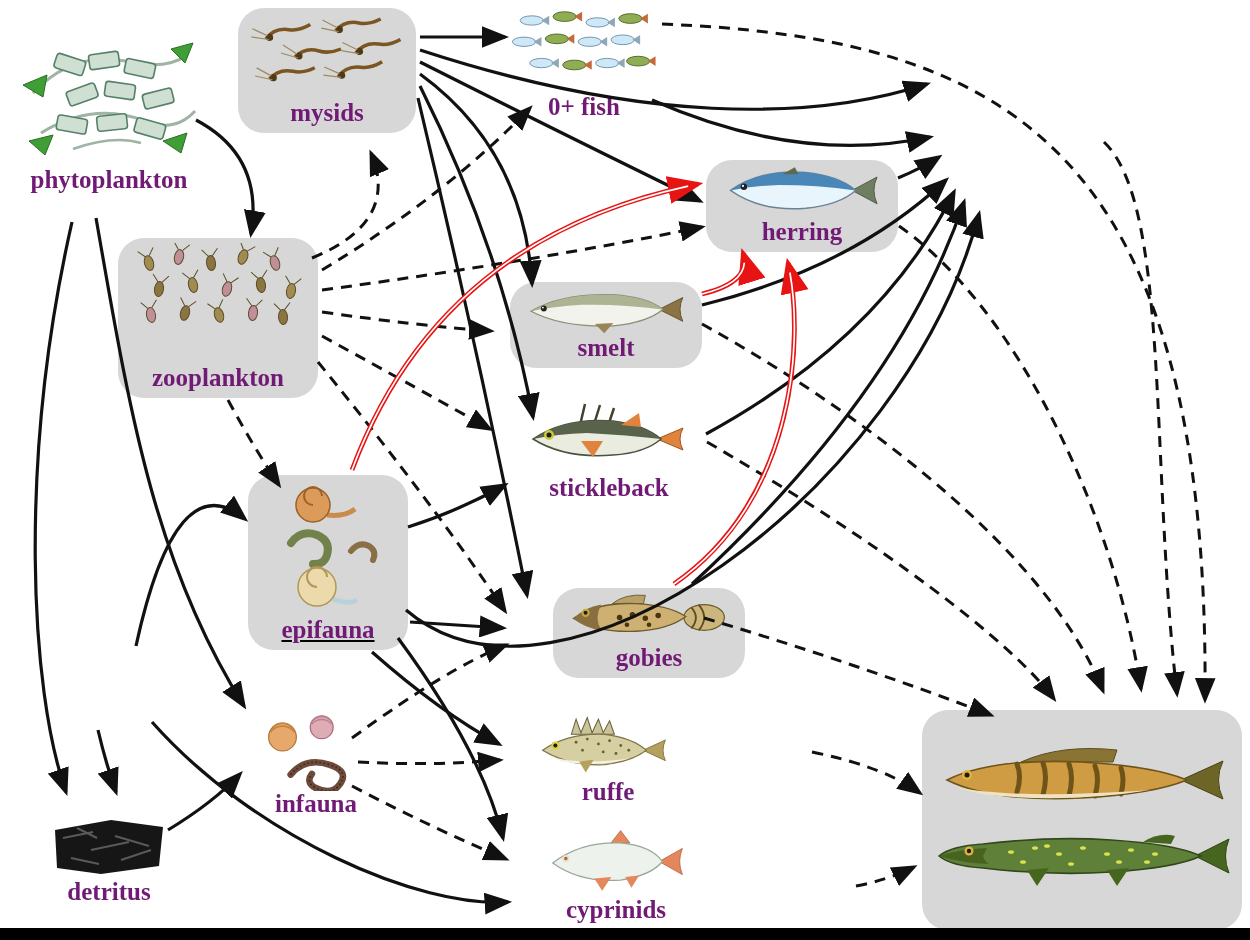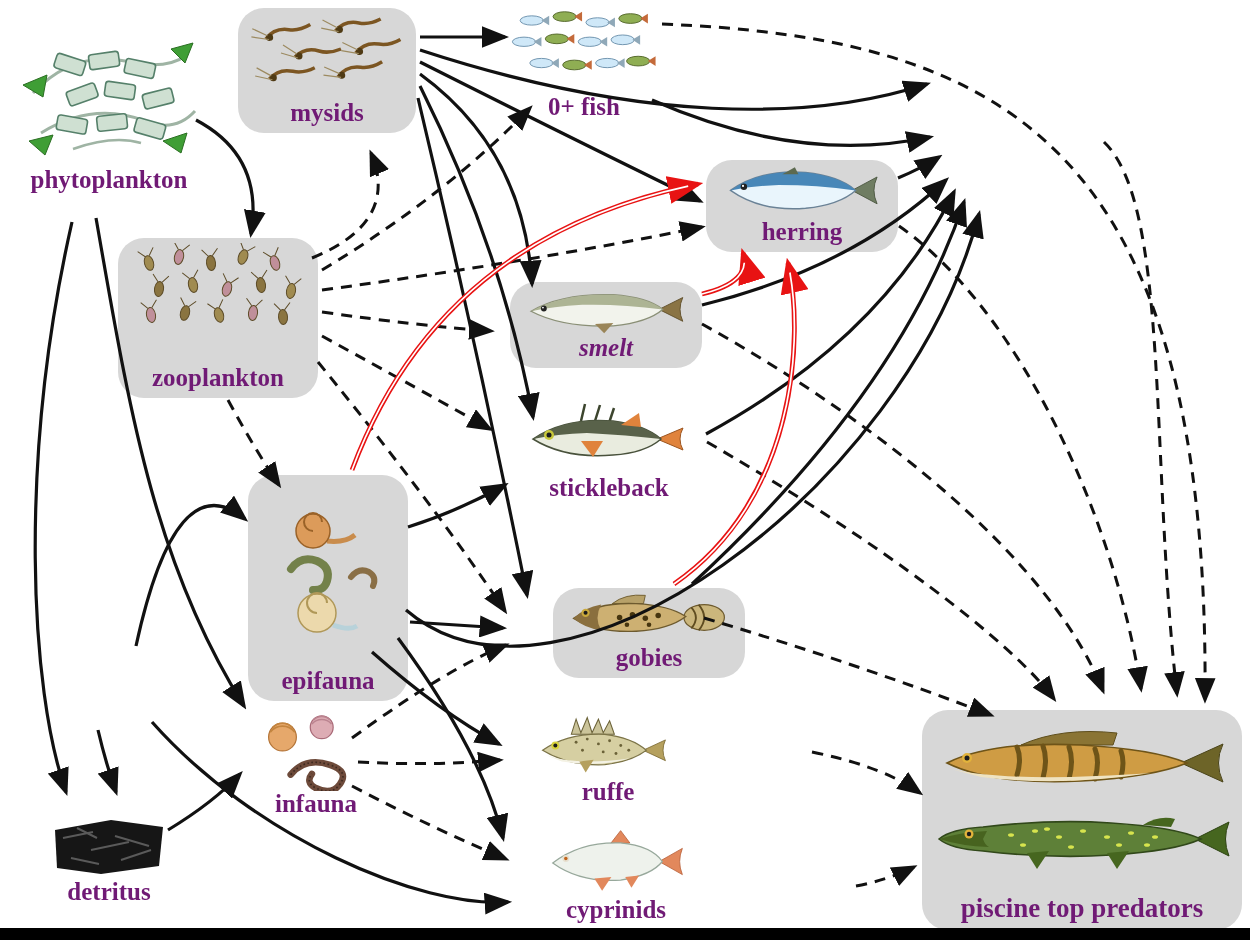--- a/index.html
+++ b/index.html
@@ -272,21 +272,21 @@
             <path d="M-2 -7 L-8 -14 M2 -7 L8 -14" fill="none"></path>
           </g>
       <g transform="translate(160,74) rotate(-4)">
             <ellipse rx="4.5" ry="7.5" fill="#8a7440"></ellipse>
             <path d="M-2 -7 L-8 -14 M2 -7 L8 -14" fill="none"></path>
           </g>
     </g>
   </svg>
       <div class="label">zooplankton</div>
     </div>
-    <div class="node boxed" style="left: 510px; top: 282px; width: 192px; height: 86px; font-style: italic;">
+    <div class="node boxed" style="left: 510px; top: 282px; width: 192px; height: 86px;">
       <svg width="176" height="58" viewBox="0 0 176 58" class="icon">
     <path d="M146 30 L172 17 Q166 30 172 43 Z" fill="#8a7444" stroke="#5f4e2a" stroke-width="1"></path>
     <path d="M6 32 Q40 12 96 14 Q134 17 150 30 Q134 44 96 48 Q40 50 6 32 Z" fill="#f2f3ec" stroke="#8a8f76" stroke-width="1.5"></path>
     <path d="M6 32 Q40 12 96 14 Q134 17 150 30 Q104 24 62 25 Q30 27 6 32 Z" fill="#adb494"></path>
     <path d="M76 46 L86 56 L96 45 Z" fill="#9a8558"></path>
     <circle cx="20" cy="29" r="3.2" fill="#222"></circle>
         <circle cx="19" cy="28" r="1" fill="#fff"></circle>
   </svg>
       <div class="label">smelt</div>
     </div>
@@ -296,21 +296,21 @@
     <path d="M56 24 L60 7 M70 24 L75 8 M84 26 L89 11" stroke="#3c452e" stroke-width="2.5"></path>
     <path d="M8 42 Q40 20 88 24 Q120 28 136 42 Q120 56 88 58 Q40 62 8 42 Z" fill="#e9ecdf" stroke="#49523c" stroke-width="1.5"></path>
     <path d="M8 42 Q40 20 88 24 Q120 28 136 42 Q102 38 62 36 Q32 37 8 42 Z" fill="#59624a"></path>
     <path d="M96 28 L114 16 L116 30 Z" fill="#e0833c"></path>
     <path d="M56 44 L68 60 L78 44 Z" fill="#e0833c"></path>
     <circle cx="24" cy="38" r="5" fill="#c8c83c"></circle>
         <circle cx="24" cy="38" r="2.5" fill="#1c1c1c"></circle>
   </svg>
       <div class="label">stickleback</div>
     </div>
-    <div class="node boxed" style="left: 248px; top: 475px; width: 160px; height: 226px;">
+    <div class="node boxed" style="left: 248px; top: 475px; width: 160px; height: 175px; text-decoration: underline;">
       <svg width="146" height="138" viewBox="0 0 146 138" class="icon">
     <path d="M72 38 q18 2 28 -6" stroke="#c98c4c" stroke-width="5" fill="none"></path>
     <circle cx="58" cy="28" r="17" fill="#dc9b5a" stroke="#9a6228" stroke-width="1.5"></circle>
     <path d="M58 28 a9 9 0 1 1 9 -9" fill="none" stroke="#9a6228" stroke-width="2"></path>
     <path d="M36 66 q10 -14 26 -8 q14 6 10 20 q-3 10 -14 9" fill="none" stroke="#73814a" stroke-width="8" stroke-linecap="round"></path>
     <path d="M96 74 q8 -10 18 -5 q8 5 4 14" fill="none" stroke="#8a6f46" stroke-width="6" stroke-linecap="round"></path>
     <path d="M78 122 q16 6 24 1" stroke="#b8d2da" stroke-width="5" fill="none"></path>
     <circle cx="62" cy="110" r="19" fill="#ecd9ac" stroke="#b09858" stroke-width="1.5"></circle>
     <path d="M62 110 a10 10 0 1 1 10 -10" fill="none" stroke="#b09858" stroke-width="2"></path>
   </svg>
@@ -414,15 +414,14 @@
           <ellipse cx="224" cy="118" rx="3" ry="1.8"></ellipse>
           <ellipse cx="92" cy="126" rx="3" ry="1.8"></ellipse>
           <ellipse cx="140" cy="128" rx="3" ry="1.8"></ellipse>
           <ellipse cx="188" cy="126" rx="3" ry="1.8"></ellipse>
           <ellipse cx="216" cy="126" rx="3" ry="1.8"></ellipse>
           <ellipse cx="116" cy="110" rx="3" ry="1.8"></ellipse>
         </g>
     <circle cx="38" cy="115" r="4.5" fill="#e2b33c"></circle>
         <circle cx="38" cy="115" r="2.2" fill="#1c1c1c"></circle>
   </svg>
-      <div class="label">piscine top predators</div>
     </div>
   </div>
 
 </body></html>

